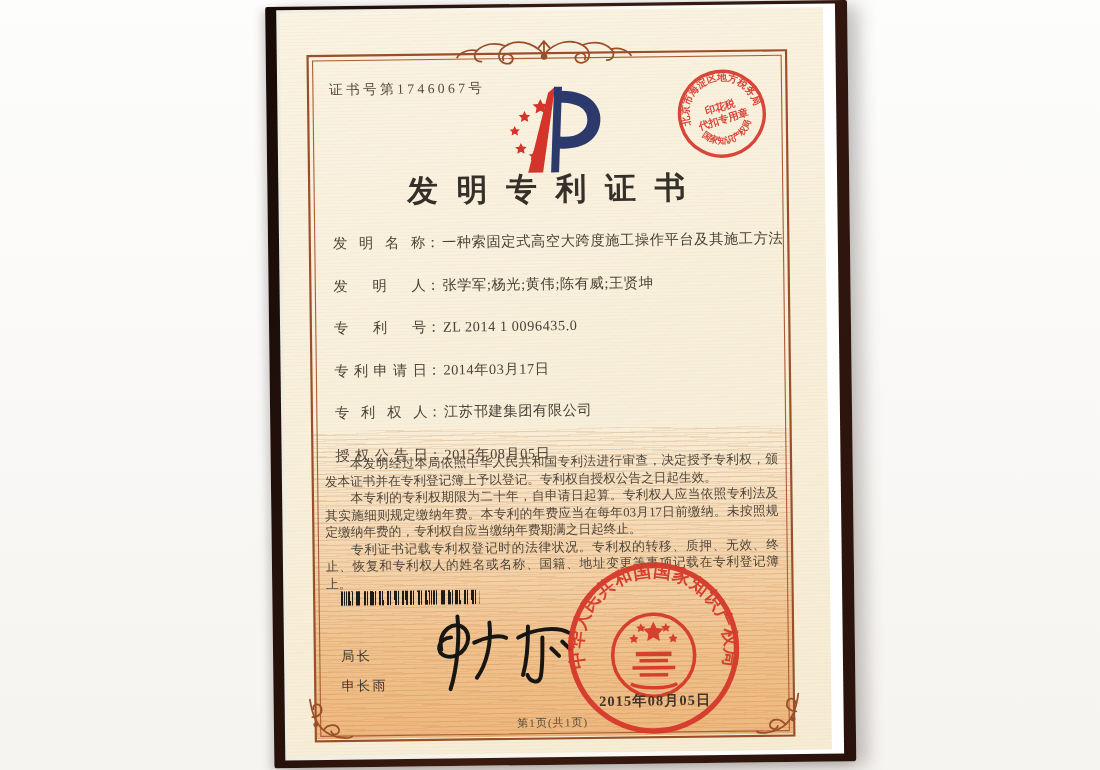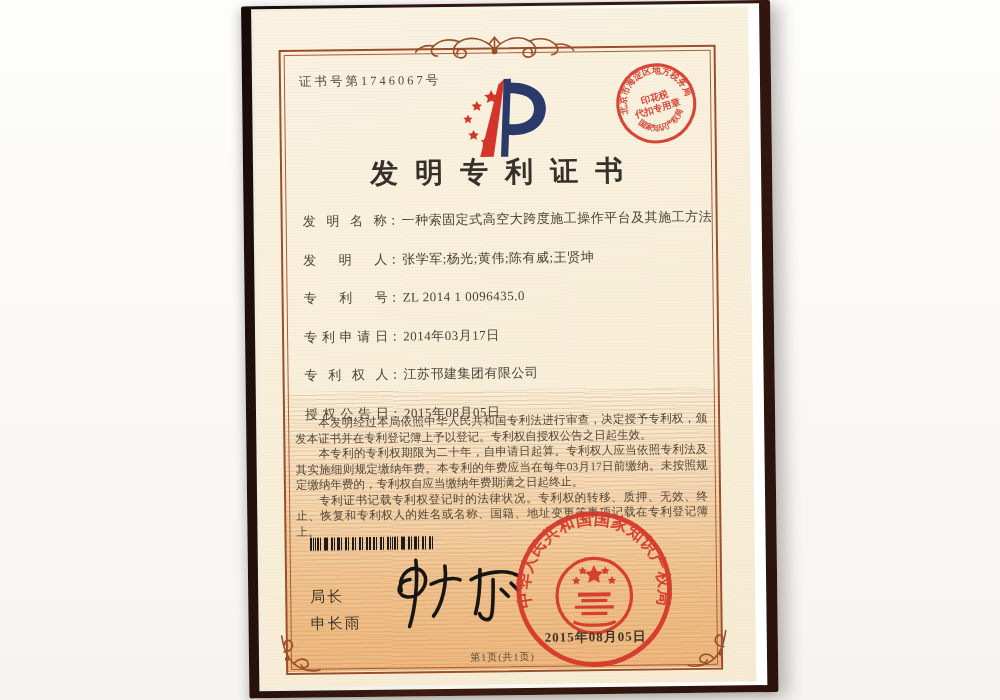--- a/index.html
+++ b/index.html
@@ -68,21 +68,21 @@
     position:absolute;left:36px;top:404px;width:412px;
     font-size:11.5px;line-height:15.5px;color:#50463a;text-align:justify;
   }
   .paras p{margin:0;text-indent:2em;}
   .barcode{
     position:absolute;left:49px;top:526px;width:126px;height:13px;
     background:
       repeating-linear-gradient(90deg,#1d1b18 0 2px,rgba(0,0,0,0) 2px 3px,#1d1b18 3px 4px,rgba(0,0,0,0) 4px 7px),
       repeating-linear-gradient(90deg,rgba(0,0,0,0) 0 5px,#1d1b18 5px 6px,rgba(0,0,0,0) 6px 11px);
   }
-  .director{position:absolute;left:49px;top:572px;font-size:15px;color:#3c352c;line-height:27px;letter-spacing:2px;}
+  .director{position:absolute;left:49px;top:572px;font-size:12px;color:#3c352c;line-height:27px;letter-spacing:2px;}
   .signature{position:absolute;left:118px;top:540px;width:160px;height:90px;}
   .seal{position:absolute;left:252px;top:500px;width:162px;height:162px;opacity:.94;}
   .seal-date{
     position:absolute;left:246px;top:620px;width:176px;text-align:center;
     font-size:13px;color:#40332a;letter-spacing:1px;font-weight:bold;
   }
   .page-footer{
     position:absolute;left:24px;top:641px;width:433px;text-align:center;
     font-size:10px;color:#5a4c3c;letter-spacing:1px;
   }

